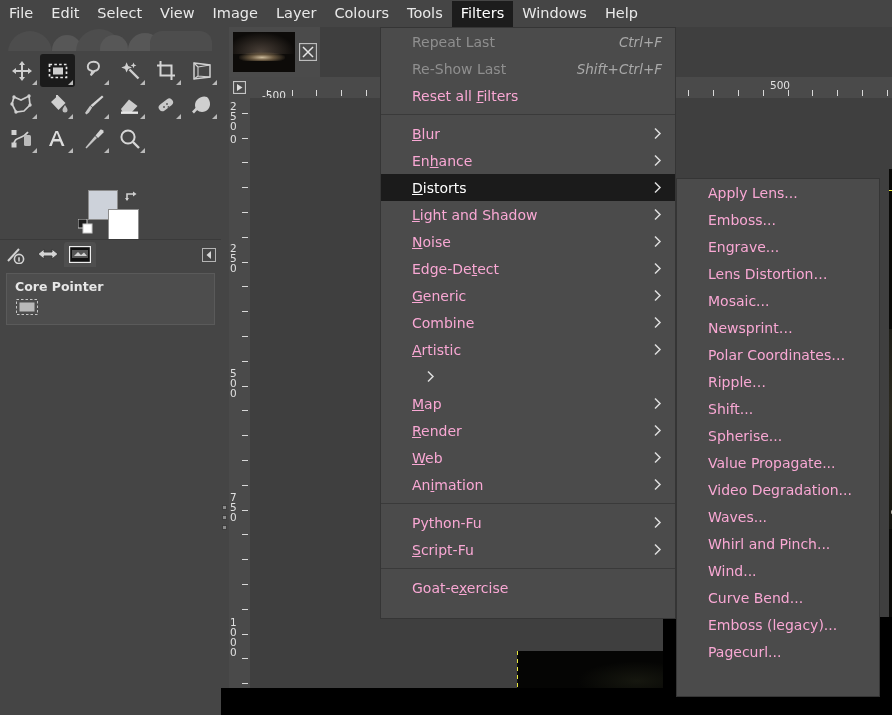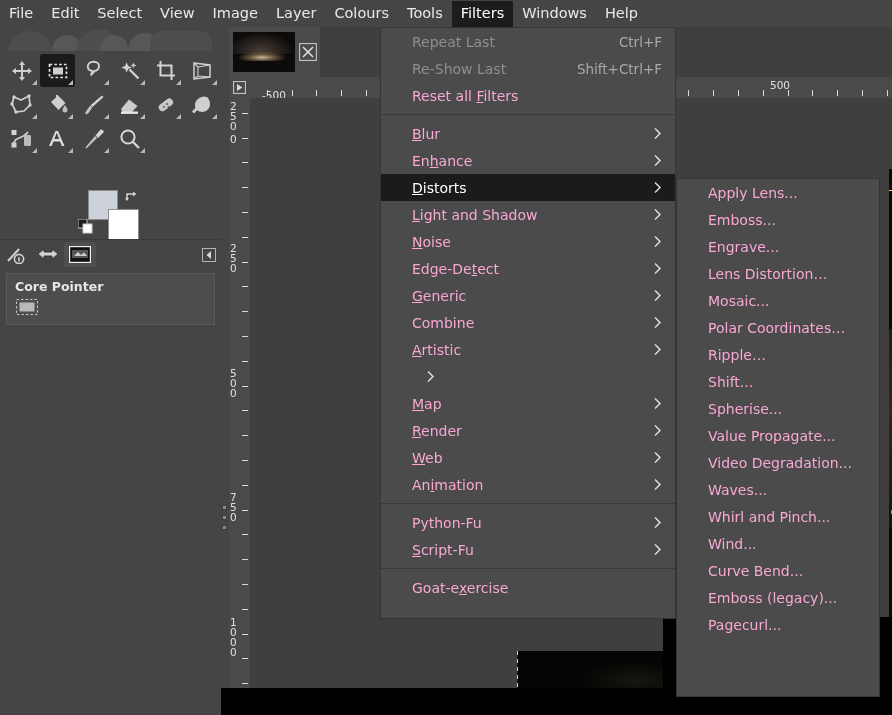--- a/index.html
+++ b/index.html
@@ -249,21 +249,21 @@
     position: relative;
     height: 27px;
     display: flex; align-items: center;
     padding: 0 13px 0 31px;
     color: #f9a8d4;
     white-space: nowrap;
   }
   .row.dim { color: #8f8f8f; }
   .row.hl { background: #1b1b1b; color: #ffffff; }
   .row .lbl { flex: 1; }
-  .row .accel { color: #a9a9a9; font-size: 13.5px; margin-left: 18px; }
+  .row .accel { color: #a9a9a9; font-size: 13.5px; margin-left: 18px; font-style: italic; }
   .row .arrow {
     margin-left: 14px; width: 9px; height: 14px;
     display: flex; align-items: center; justify-content: center;
   }
   .sep { height: 1px; background: #3a3a3a; margin: 5px 0; }
   u { text-decoration: underline; text-underline-offset: 1px; }
 </style>
 </head>
 <body>
 
@@ -746,20 +746,23 @@
       <div class="row">
         <span class="lbl">Engrave...</span>
       </div>
       <div class="row">
         <span class="lbl">Lens Distortion…</span>
       </div>
       <div class="row">
         <span class="lbl">Mosaic...</span>
       </div>
       <div class="row">
+        <span class="lbl">Newsprint…</span>
+      </div>
+      <div class="row">
         <span class="lbl">Polar Coordinates…</span>
       </div>
       <div class="row">
         <span class="lbl">Ripple…</span>
       </div>
       <div class="row">
         <span class="lbl">Shift...</span>
       </div>
       <div class="row">
         <span class="lbl">Spherise...</span>

